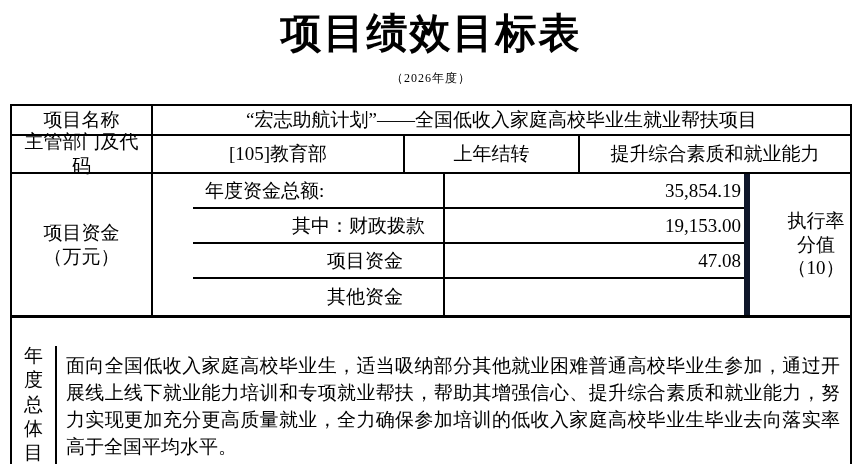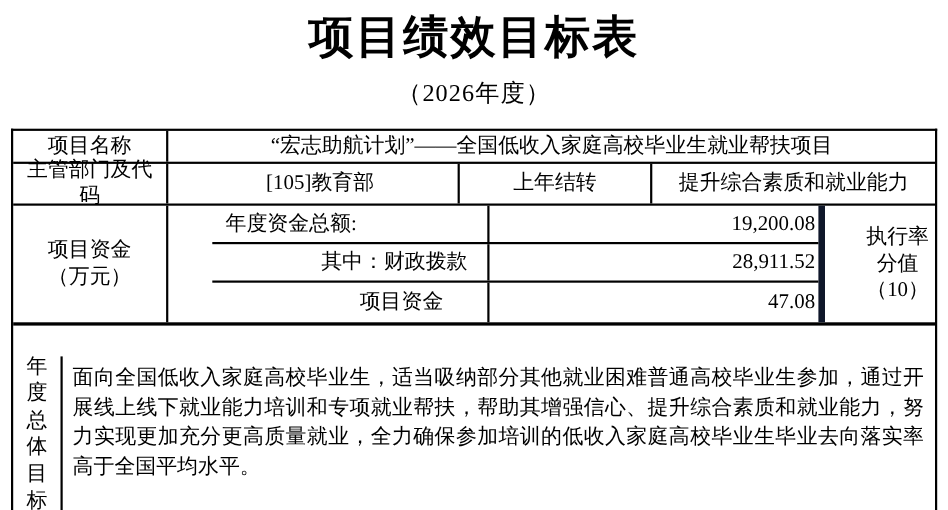--- a/index.html
+++ b/index.html
@@ -14,21 +14,21 @@
 
   .doc-title {
     text-align: center;
     font-size: 41px;
     font-weight: bold;
     letter-spacing: 2px;
     line-height: 1.05;
   }
   .doc-subtitle {
     text-align: center;
-    font-size: 22px;
+    font-size: 12px;
     margin-top: 15px;
     letter-spacing: 1px;
   }
 
   .sheet {
     margin-top: 17px;
     border: 2px solid #000;
     border-bottom: none;
     width: 842px;
     font-size: 19px;
@@ -43,21 +43,21 @@
     align-items: center;
     justify-content: center;
     text-align: center;
     border-right: 2px solid #000;
     padding: 2px 4px;
   }
   .cell:last-child { border-right: none; }
   .flex1 { flex: 1 1 auto; }
 
   .w1 { width: 141px; flex: none; }
-  .w2 { width: 252px; flex: none; margin-left: 13px; }
+  .w2 { width: 252px; flex: none; }
   .w3 { width: 175px; flex: none; }
   .w5 { width: 100px; flex: none; padding-left: 36px; }
 
   .rowA { height: 30px; }
   .rowB { height: 38px; }
 
   
   .fund-mid { flex: 1 1 auto; display: flex; flex-direction: column; border-right: 6px solid #0f172a; padding-left: 40px; }
   .fund-row { display: flex; height: 35px; border-bottom: 2px solid #000; }
   .fund-row:last-child { height: 36px; border-bottom: none; }
@@ -132,29 +132,33 @@
       <div class="cell flex1">提升综合素质和就业能力</div>
     </div>
 
     <div class="band rowC">
       <div class="cell w1 prewrap">项目资金
 （万元）</div>
 
       <div class="fund-mid">
         <div class="fund-row">
           <div class="fund-label align-left">年度资金总额:</div>
-          <div class="fund-value">19,200.08</div>
+          <div class="fund-value">35,854.19</div>
         </div>
         <div class="fund-row">
           <div class="fund-label align-right1">其中：财政拨款</div>
-          <div class="fund-value">28,911.52</div>
+          <div class="fund-value">19,153.00</div>
         </div>
         <div class="fund-row">
           <div class="fund-label align-right2">项目资金</div>
           <div class="fund-value">47.08</div>
+        </div>
+        <div class="fund-row">
+          <div class="fund-label align-right2">其他资金</div>
+          <div class="fund-value"></div>
         </div>
       </div>
 
       <div class="cell w5 prewrap">执行率
 分值（10）</div>
     </div>
 
     <div class="band rowD">
       <div class="goal-label">
         <span>年度总体目标</span>

